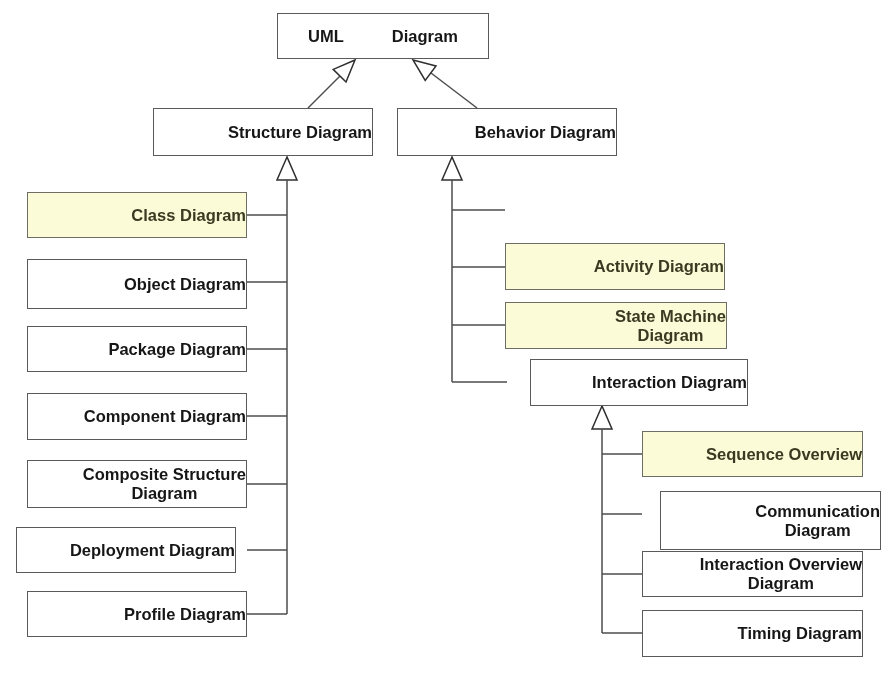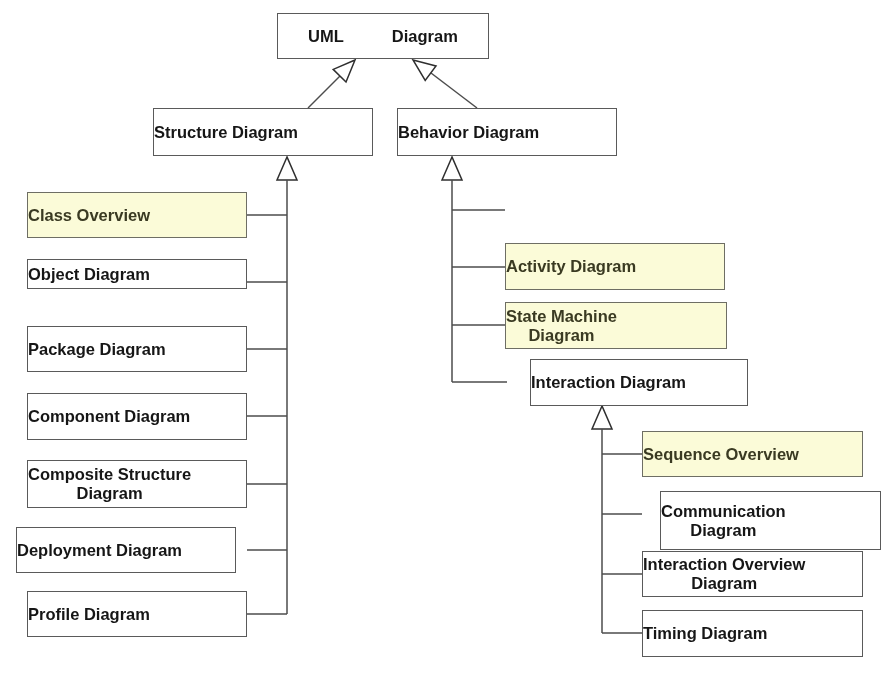--- a/index.html
+++ b/index.html
@@ -11,21 +11,21 @@
     overflow:hidden;
   }
   #wires{position:absolute;left:0;top:0;z-index:0;}
   #wires line{stroke:var(--line,#4d4d4d);stroke-width:1.5;}
   #wires polygon{fill:var(--arrow-fill,#ffffff);stroke:var(--arrow-stroke,#2f2f2f);stroke-width:1.5;}
   .node{
     position:absolute;z-index:1;
     box-sizing:border-box;
     background:var(--box-fill,#ffffff);
     border:1.6px solid var(--border,#5a5a5a);
-    display:flex;align-items:center;justify-content:flex-start;
+    display:flex;align-items:center;justify-content:flex-end;
     text-align:center;
     font-weight:bold;font-size:16.5px;line-height:19px;
     color:var(--box-text,#161616);
     white-space:pre-line;
   }
   .node.highlight{
     background:var(--highlight-fill,#fbfbd8);
     color:var(--highlight-text,#3a3a22);
     border-color:var(--highlight-border,#6e6e64);
   }
@@ -75,23 +75,23 @@
   </div>
 
   <div class="node" style="left:153px;top:108px;width:220px;height:48px">
     <span class="lbl">Structure Diagram</span>
   </div>
   <div class="node" style="left:397px;top:108px;width:220px;height:48px">
     <span class="lbl">Behavior Diagram</span>
   </div>
 
   <div class="node highlight" style="left:27px;top:192px;width:220px;height:46px">
-    <span class="lbl">Class Overview</span>
+    <span class="lbl">Class Diagram</span>
   </div>
-  <div class="node" style="left:27px;top:259px;width:220px;height:30px">
+  <div class="node" style="left:27px;top:259px;width:220px;height:50px">
     <span class="lbl">Object Diagram</span>
   </div>
   <div class="node" style="left:27px;top:326px;width:220px;height:46px">
     <span class="lbl">Package Diagram</span>
   </div>
   <div class="node" style="left:27px;top:393px;width:220px;height:47px">
     <span class="lbl">Component Diagram</span>
   </div>
   <div class="node" style="left:27px;top:460px;width:220px;height:48px">
     <span class="lbl">Composite Structure

